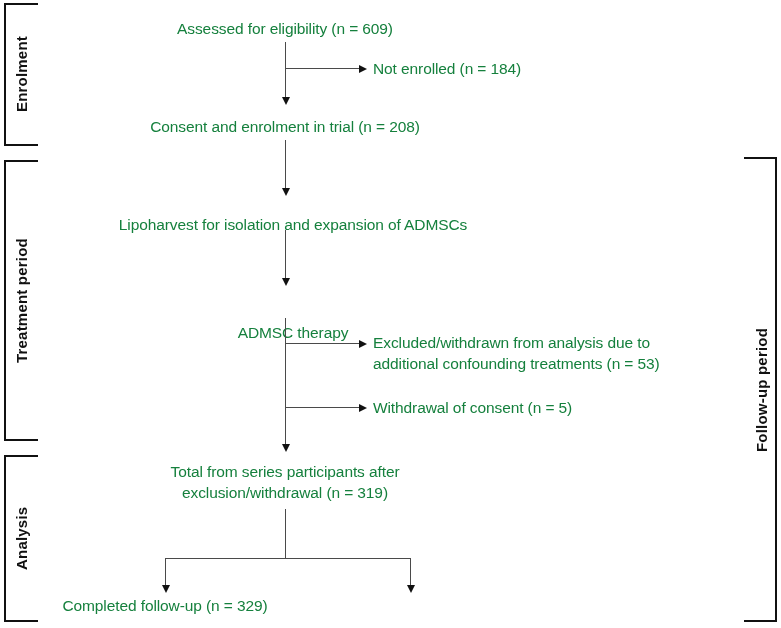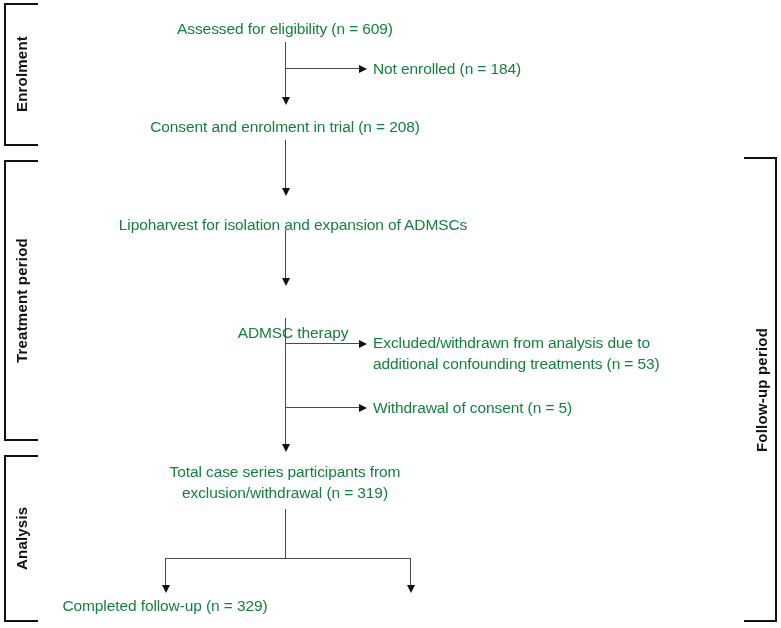--- a/index.html
+++ b/index.html
@@ -130,21 +130,21 @@
 
   <div class="hline" style="left:285px; top:343px; width:76px;"></div>
   <div class="arrowhead-right" style="left:359px; top:343.8px;"></div>
   <div class="node left" style="left:373px; top:332px;"><span>Excluded/withdrawn from analysis due to</span>
 <span>additional confounding treatments (n = 53)</span></div>
 
   <div class="hline" style="left:285px; top:407px; width:76px;"></div>
   <div class="arrowhead-right" style="left:359px; top:407.8px;"></div>
   <div class="node left" style="left:373px; top:397px;">Withdrawal of consent (n = 5)</div>
 
-  <div class="node center" style="left:285px; top:461px;"><span>Total case series participants from</span>
+  <div class="node center" style="left:285px; top:461px;"><span>Total from series participants after</span>
 <span>exclusion/withdrawal (n = 319)</span></div>
 
   <div class="vline" style="left:285px; top:509px; height:49px;"></div>
 
   <div class="hline" style="left:165px; top:558px; width:245px;"></div>
 
   <div class="vline" style="left:165px; top:558px; height:29px;"></div>
   <div class="arrowhead-down" style="left:165.8px; top:585px;"></div>
 
   <div class="vline" style="left:410px; top:558px; height:29px;"></div>

